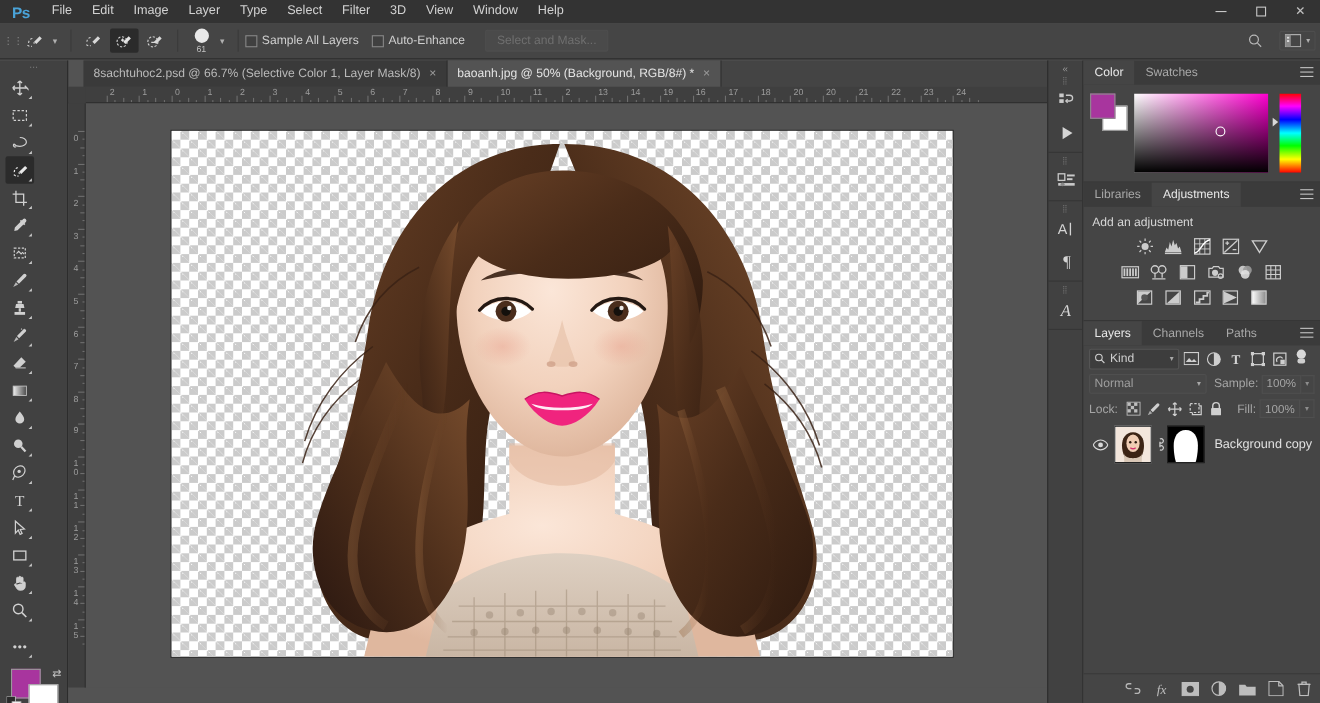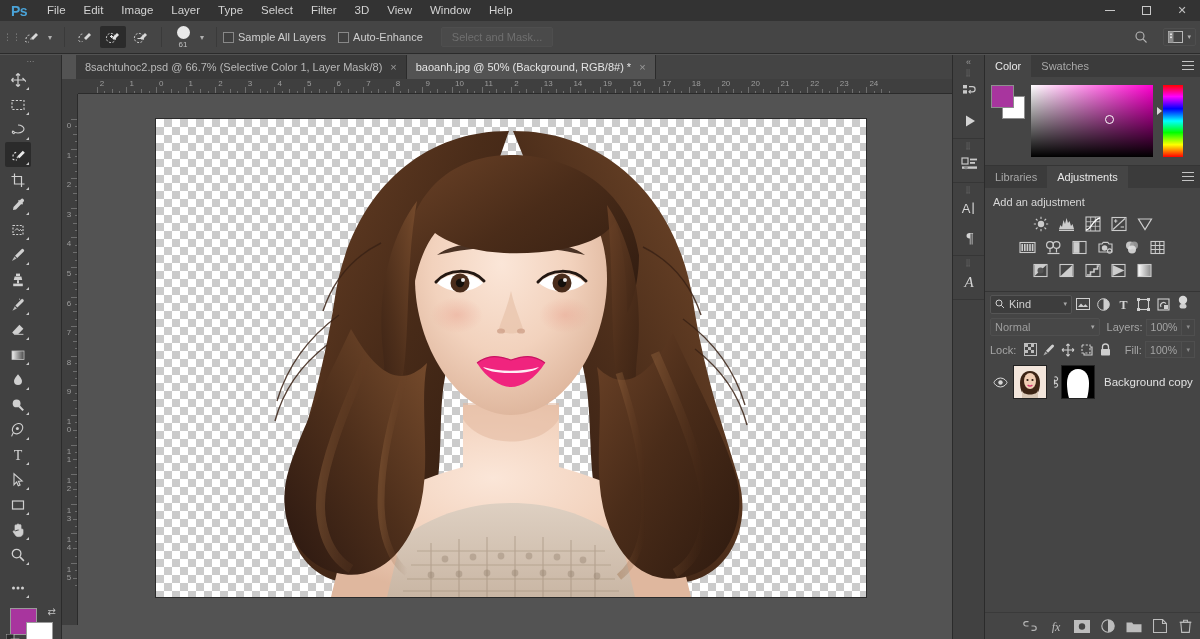--- a/index.html
+++ b/index.html
@@ -1100,20 +1100,30 @@
                 </linearGradient>
               </defs>
               <rect x="1" y="1.5" width="13" height="12" stroke="#ccc" stroke-width="1.1" fill="url(#scg)"></rect>
             </svg>
         </div>
       </div>
     </div>
 
     <div class="panel-divider"></div>
 
+    <div class="panel-tabs">
+      <div class="ptab active">Layers</div>
+      <div class="ptab">Channels</div>
+      <div class="ptab">Paths</div>
+      <div class="pmenu">
+          <span></span>
+          <span></span>
+          <span></span>
+        </div>
+    </div>
 
     <div class="lay-toolrow">
       <div class="kind-select">
         <svg width="10" height="10" viewBox="0 0 10 10" style="margin-right:4px">
             <circle cx="4" cy="4" r="3" stroke="#cfcfcf" stroke-width="1" fill="none"></circle>
             <path d="M6.2 6.2L9 9" stroke="#cfcfcf" stroke-width="1"></path>
           </svg>
         <span>Kind</span>
         <span class="kind-caret">▾</span>
       </div>
@@ -1158,21 +1168,21 @@
             <rect x="2.5" y="9" width="7" height="4.5" rx="2" fill="#cfcfcf"></rect>
           </svg>
       </div>
     </div>
 
     <div class="blend-row">
       <div class="blend-select">
         <span>Normal</span>
         <span class="kind-caret">▾</span>
       </div>
-      <span class="op-label">Layers:</span>
+      <span class="op-label">Sample:</span>
       <div class="op-field">100%</div>
       <div class="mini-caret">▾</div>
     </div>
 
     <div class="lock-row">
       <span class="lock-label">Lock:</span>
       <div class="lock-ic">
         <svg width="13" height="13" viewBox="0 0 13 13">
             <rect x="0.5" y="0.5" width="12" height="12" stroke="#bdbdbd" stroke-width="1" fill="none"></rect>
             <g fill="#bdbdbd">

